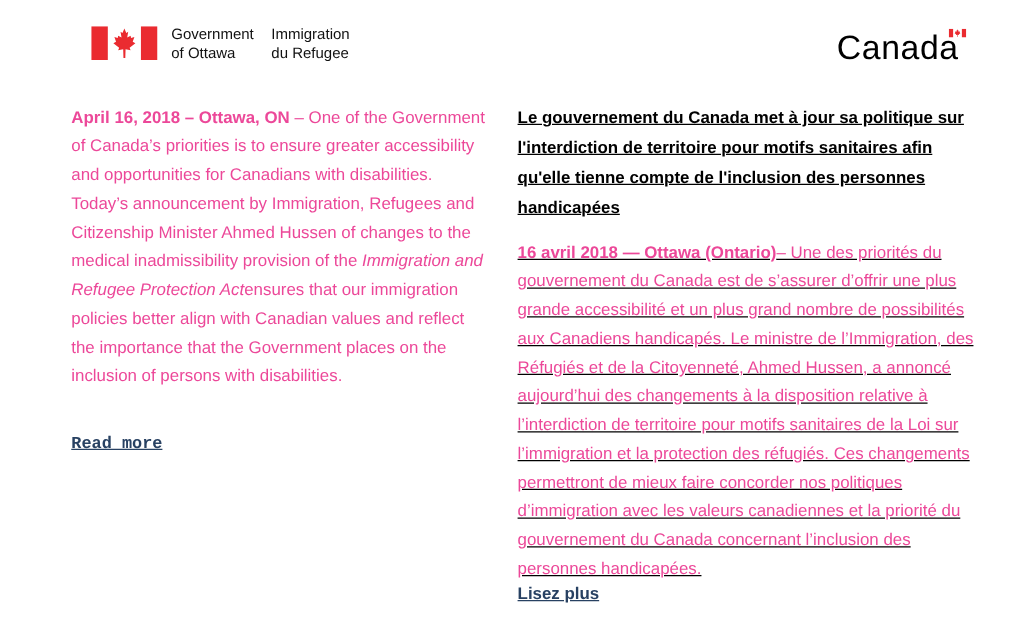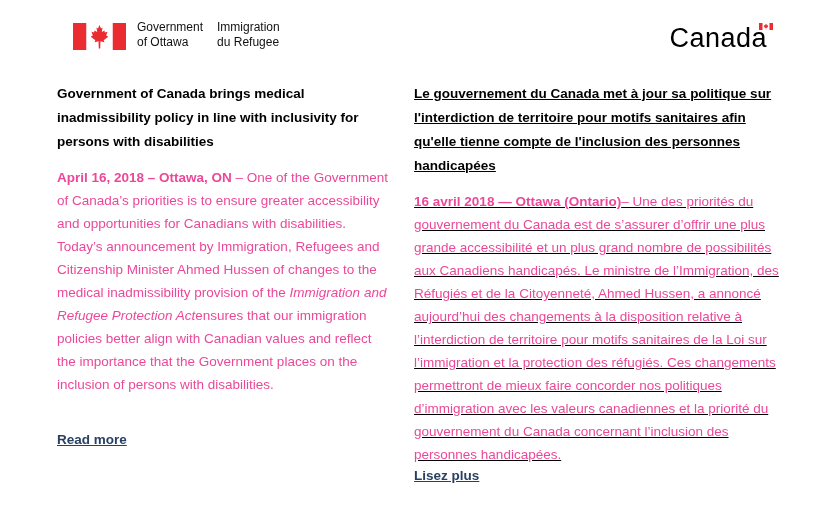--- a/index.html
+++ b/index.html
@@ -7,21 +7,21 @@
   html, body { margin:0; padding:0; }
   body {
     width: 825px; height: 505px; overflow: hidden;
     background: #ffffff; color: #000;
     font-family: "Liberation Sans", sans-serif;
   }
   .page { padding: 18px 34px 0 57px; }
 
   
   .hdr { display: flex; justify-content: space-between; align-items: flex-start; margin-bottom: 30px; }
-  .fip { display: flex; align-items: flex-end; padding-left: 16px; }
+  .fip { display: flex; align-items: center; padding-left: 16px; }
   .fip .flag { width: 53px; height: 27px; margin-right: 11px; color: var(--flag-red); }
   .fip-col { font-size: 12px; line-height: 15px; padding-top: 2px; color: #111; }
   .fip-col + .fip-col { margin-left: 14px; }
   .fip-col span { display: block; }
 
   .wordmark {
     font-family: Liberation Sans, sans-serif;
     font-size: 27px; line-height: 1; letter-spacing: 0.5px;
     position: relative; margin-top: 7px; margin-right: 24px; color:#000;
   }
@@ -40,21 +40,21 @@
     margin: 0 0 12px 0; color: #000;
   }
   p { font-size: 13.5px; line-height: 23px; margin: 0; color: #ec4899; }
   p .dateline { font-weight: 700; }
   p em { font-style: italic; }
 
   .read-link {
     display: inline-block; font-size: 13.5px; font-weight: 700;
     color: var(--link-blue); text-decoration: underline; cursor: pointer;
   }
-  .col-en .read-link { margin-top: 36px; }
+  .col-en .read-link { margin-top: 36px; font-family: Liberation Mono, monospace; }
   .col-fr .read-link { }
 </style>
 </head>
 <body>
 
 <div class="page">
 
   <div class="hdr">
     <div class="fip">
       <svg class="flag" viewBox="0 0 1000 500" preserveAspectRatio="none" aria-hidden="true">
@@ -78,21 +78,20 @@
         <rect x="0" y="0" width="250" height="500" fill="currentColor"></rect>
         <rect x="750" y="0" width="250" height="500" fill="currentColor"></rect>
         <polygon fill="currentColor" points="500,35 471,100 442,83 457,166 406,139 399,174 349,161 374,231 334,253 421,318 406,357 482,340 486,470 514,470 518,340 594,357 579,318 666,253 626,231 651,161 601,174 594,139 543,166 558,83 529,100"></polygon>
       </svg>
     </div>
   </div>
 
   <div class="columns">
 
     <section class="col col-en">
-      <h2>Government of Canada brings medical inadmissibility policy in line with inclusivity for persons with disabilities</h2>
       <p><span class="dateline">April 16, 2018 – Ottawa, ON </span><span>– One of the Government of Canada’s priorities is to ensure greater accessibility and opportunities for Canadians with disabilities. Today’s announcement by Immigration, Refugees and Citizenship Minister Ahmed Hussen of changes to the medical inadmissibility provision of the </span><em>Immigration and Refugee Protection Act</em><span>ensures that our immigration policies better align with Canadian values and reflect the importance that the Government places on the inclusion of persons with disabilities.</span></p>
       <a class="read-link">Read more</a>
     </section>
 
     <section class="col col-fr">
       <h2>Le gouvernement du Canada met à jour sa politique sur l'interdiction de territoire pour motifs sanitaires afin qu'elle tienne compte de l'inclusion des personnes handicapées</h2>
       <p><span class="dateline">16 avril 2018 — Ottawa (Ontario)</span><span>– Une des priorités du gouvernement du Canada est de s’assurer d’offrir une plus grande accessibilité et un plus grand nombre de possibilités aux Canadiens handicapés. Le ministre de l’Immigration, des Réfugiés et de la Citoyenneté, Ahmed Hussen, a annoncé aujourd’hui des changements à la disposition relative à l’interdiction de territoire pour motifs sanitaires de la Loi sur l’immigration et la protection des réfugiés. Ces changements permettront de mieux faire concorder nos politiques d’immigration avec les valeurs canadiennes et la priorité du gouvernement du Canada concernant l’inclusion des personnes handicapées.</span></p>
       <a class="read-link">Lisez plus</a>
     </section>
 

